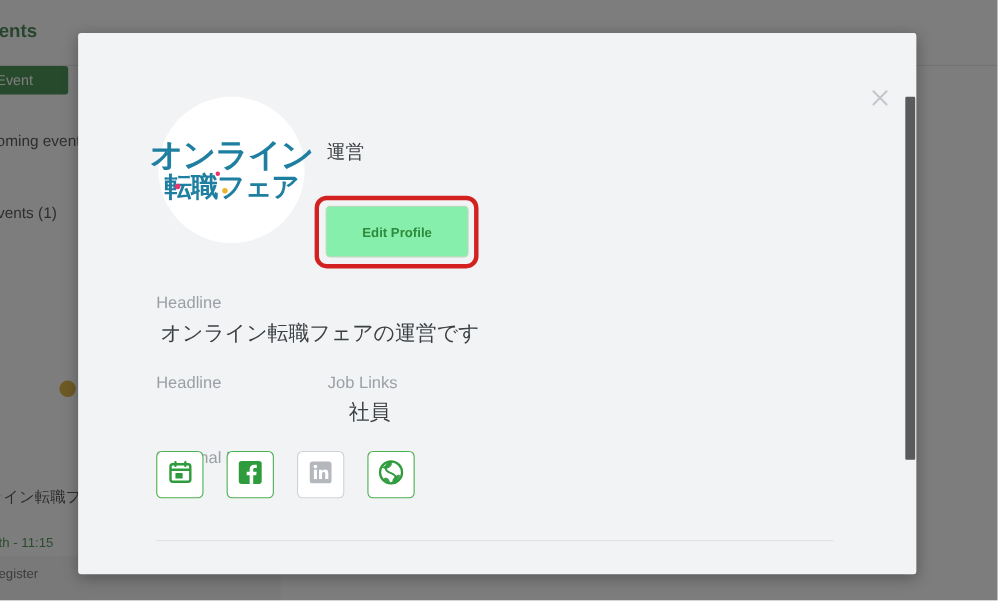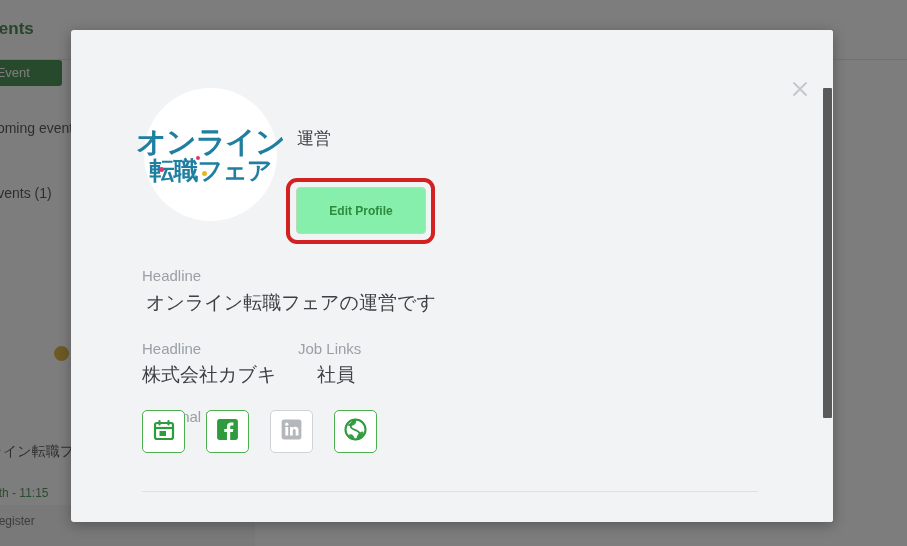--- a/index.html
+++ b/index.html
@@ -370,21 +370,20 @@
 
     <div id="display-name">運営</div>
 
     <div id="edit-highlight"></div>
     <div id="edit-profile-btn">Edit Profile</div>
 
     <div class="field-label" id="lbl-headline">Headline</div>
     <div class="field-value" id="val-headline">オンライン転職フェアの運営です</div>
 
     <div class="field-label" id="lbl-company">Headline</div>
-    <div class="field-value" id="val-company">株式会社カブキ</div>
 
     <div class="field-label" id="lbl-jobtitle">Job Links</div>
     <div class="field-value" id="val-jobtitle">社員</div>
 
     <div class="field-label" id="lbl-links">Personal Links</div>
 
     <div id="links-row">
 
       <div class="link-box enabled">
         <span>

